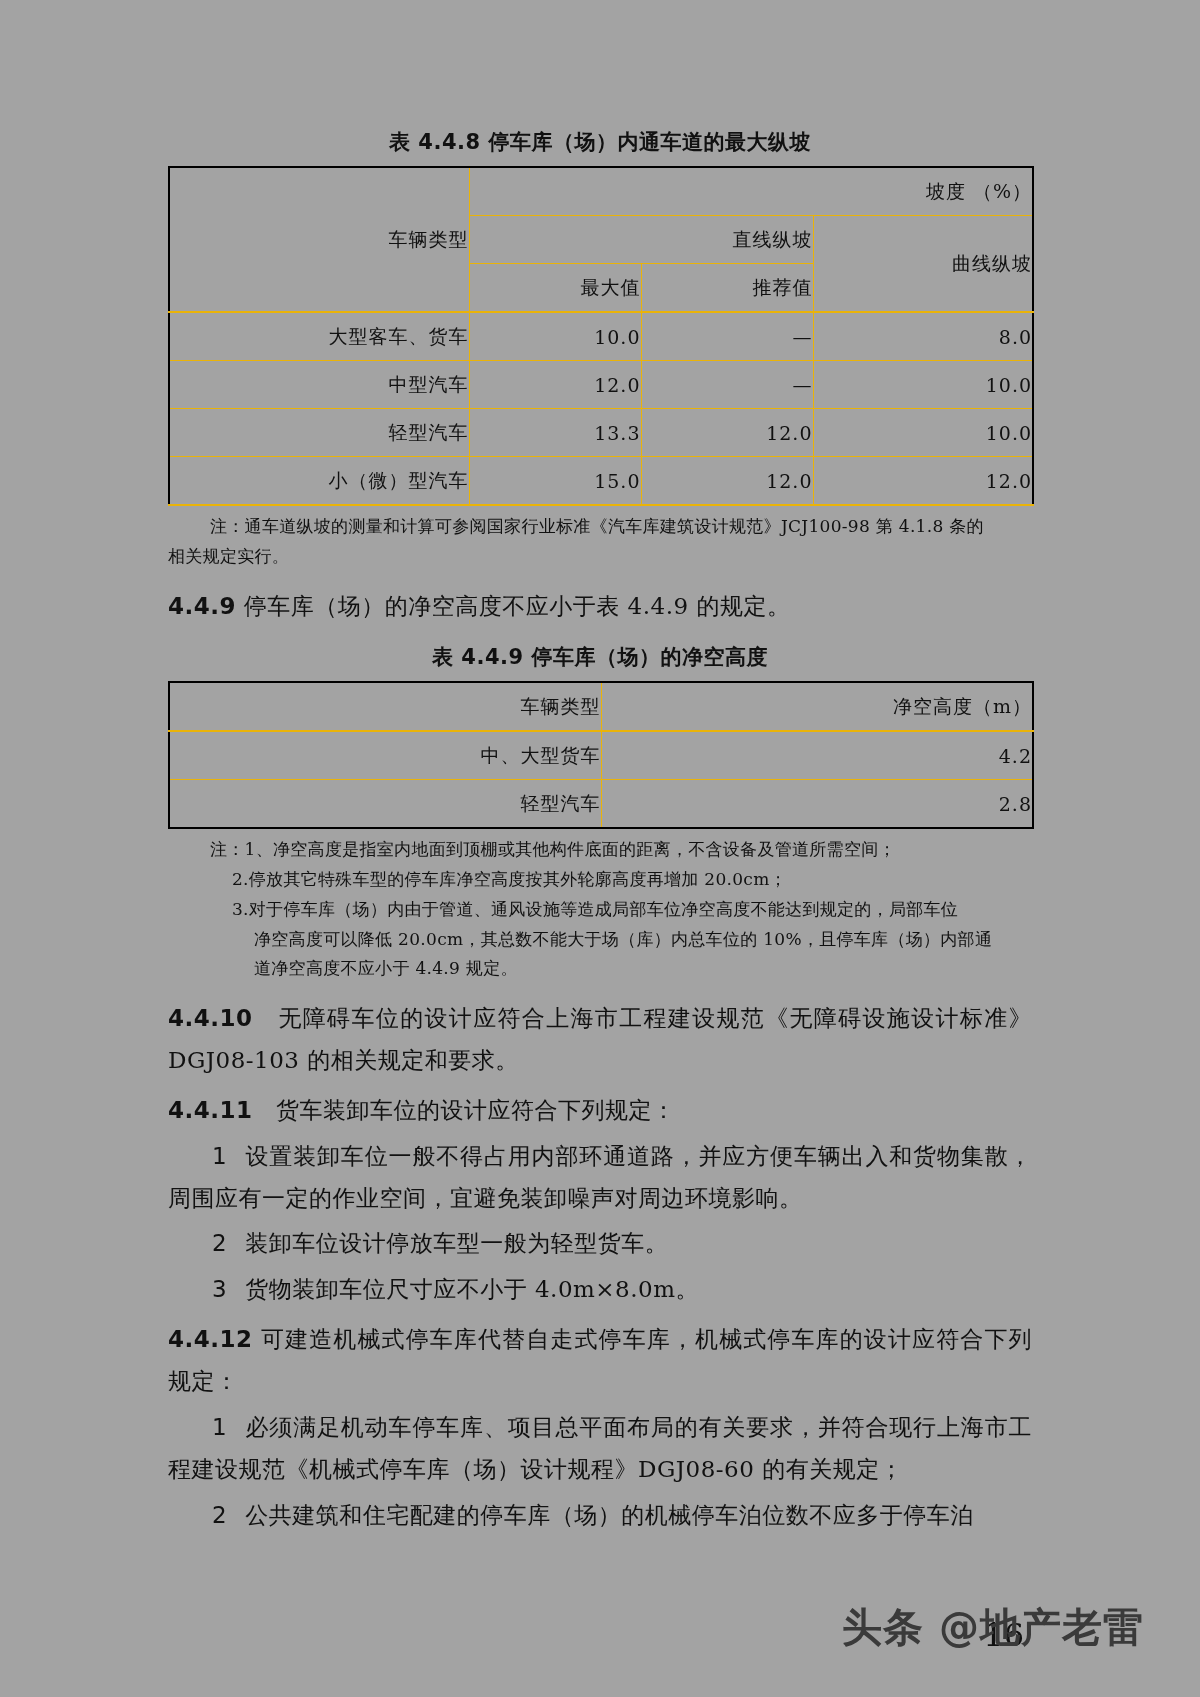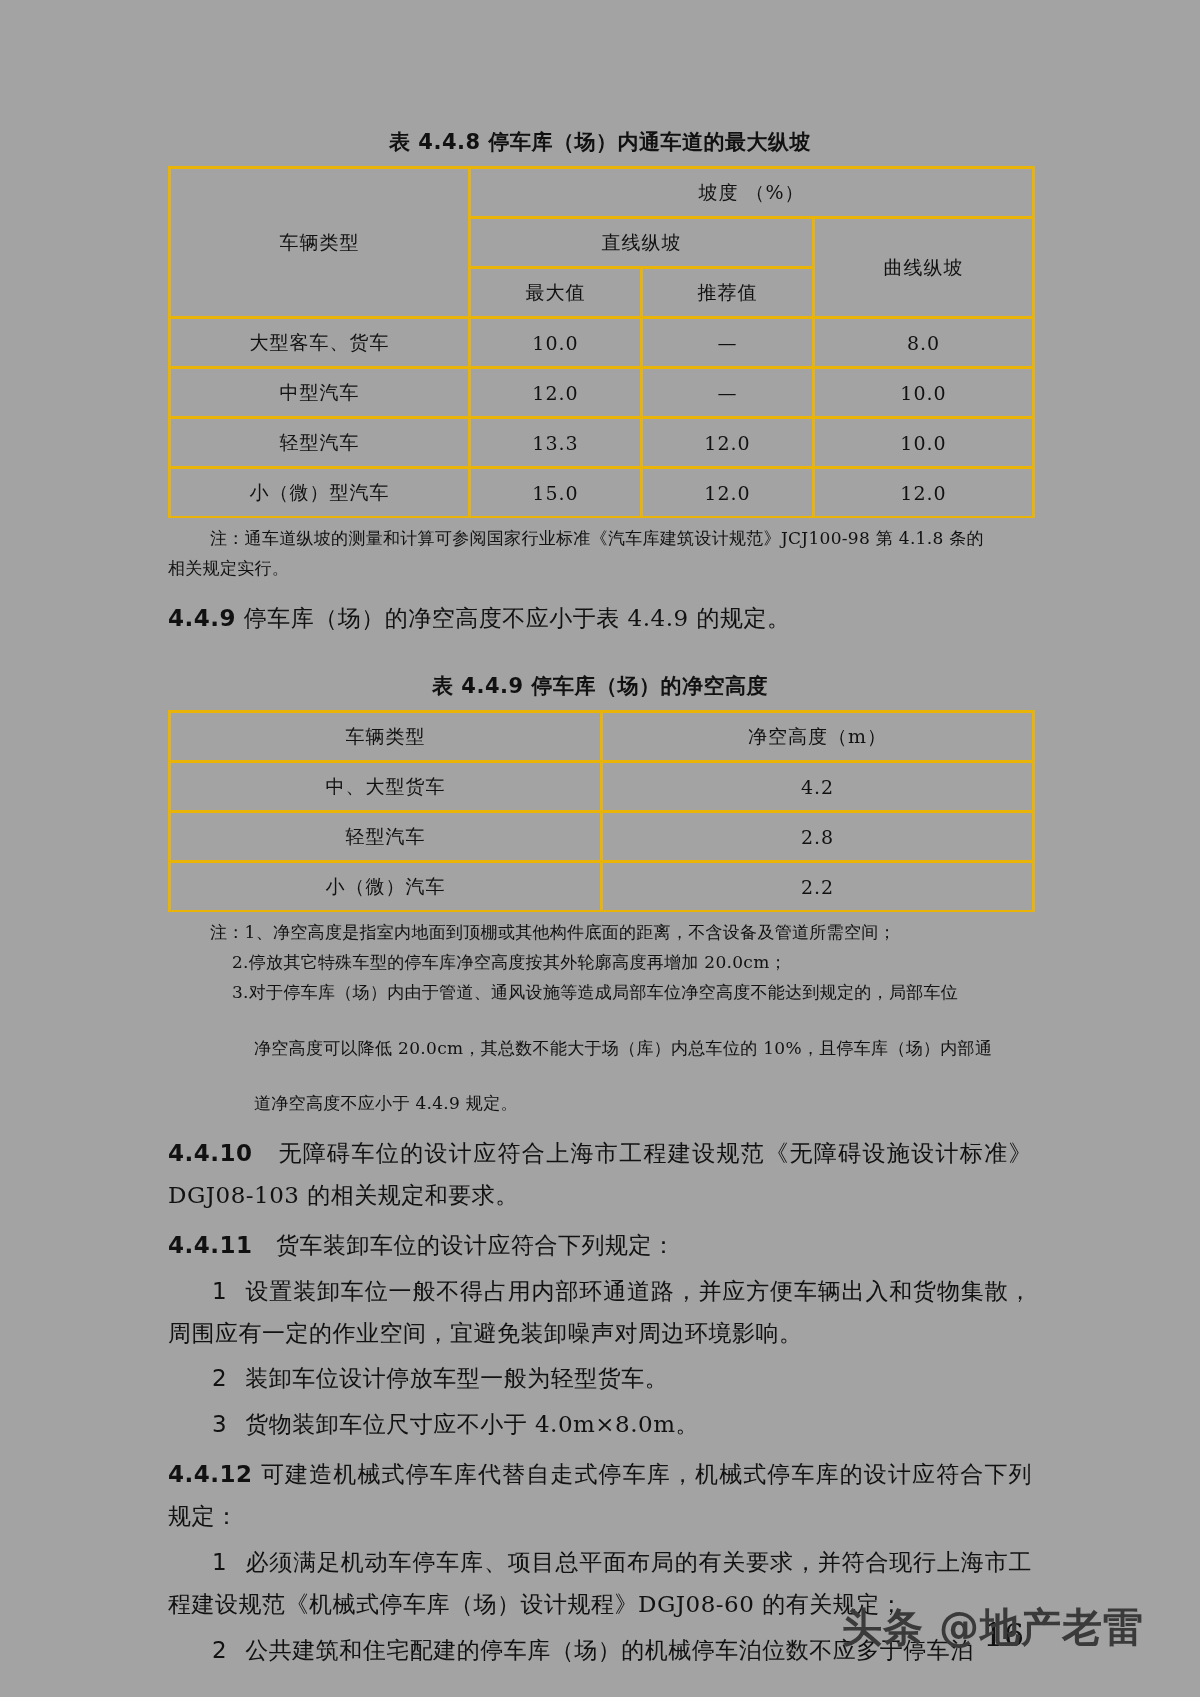--- a/index.html
+++ b/index.html
@@ -27,32 +27,32 @@
 
   
   .tbl-caption {
     text-align: center;
     font-size: 21px;
     font-weight: bold;
     letter-spacing: 0.5px;
     margin: 0 0 10px 0;
     font-family: "DejaVu Sans", "Liberation Sans", sans-serif;
   }
-  .tbl-caption.second { margin-top: 33px; }
+  .tbl-caption.second { margin-top: 16px; }
 
   
   table.doc-table {
     border-collapse: collapse;
     width: 864px;
     table-layout: fixed;
     font-size: 19px;
   }
   table.doc-table td {
-    border: 3px solid #eab308;
-    text-align: center;
+    border: 1px solid #eab308;
+    text-align: right;
     vertical-align: middle;
     padding: 0;
     height: 47px;
     letter-spacing: 1px;
   }
   table.doc-table {
     border: 2px solid #000;
   }
   table.doc-table td.thick-top { border-top-width: 2px; }
   table.doc-table td.thick-bottom { border-bottom-width: 2px; }
@@ -61,21 +61,21 @@
   
   .note {
     font-size: 17px;
     line-height: 1.75;
     margin-top: 6px;
     letter-spacing: 0.3px;
   }
   .note-line { white-space: nowrap; }
   .note-indent-1 { padding-left: 42px; }
   .note-indent-2 { padding-left: 64px; }
-  .note-indent-3 { padding-left: 86px; margin-top: 26px; }
+  .note-indent-3 { padding-left: 86px; }
 
   
   .clause {
     font-size: 23px;
     line-height: 1.82;
     margin-top: 14px;
     letter-spacing: 0.5px;
     text-align: justify;
   }
   .clause.tight { margin-top: 8px; }
@@ -202,24 +202,20 @@
           <td>净空高度（m）</td>
         </tr>
         <tr>
           <td class="thick-top">中、大型货车</td>
           <td class="thick-top">4.2</td>
         </tr>
         <tr>
           <td>轻型汽车</td>
           <td>2.8</td>
         </tr>
-        <tr>
-          <td class="thick-top thick-bottom">小（微）汽车</td>
-          <td class="thick-top thick-bottom">2.2</td>
-        </tr>
       </tbody>
     </table>
 
     <div class="note">
       <div class="note-line note-indent-1">注：1、净空高度是指室内地面到顶棚或其他构件底面的距离，不含设备及管道所需空间；</div>
       <div class="note-line note-indent-2">2.停放其它特殊车型的停车库净空高度按其外轮廓高度再增加 20.0cm；</div>
       <div class="note-line note-indent-2">3.对于停车库（场）内由于管道、通风设施等造成局部车位净空高度不能达到规定的，局部车位</div>
       <div class="note-line note-indent-3">净空高度可以降低 20.0cm，其总数不能大于场（库）内总车位的 10%，且停车库（场）内部通</div>
       <div class="note-line note-indent-3">道净空高度不应小于 4.4.9 规定。</div>
     </div>

